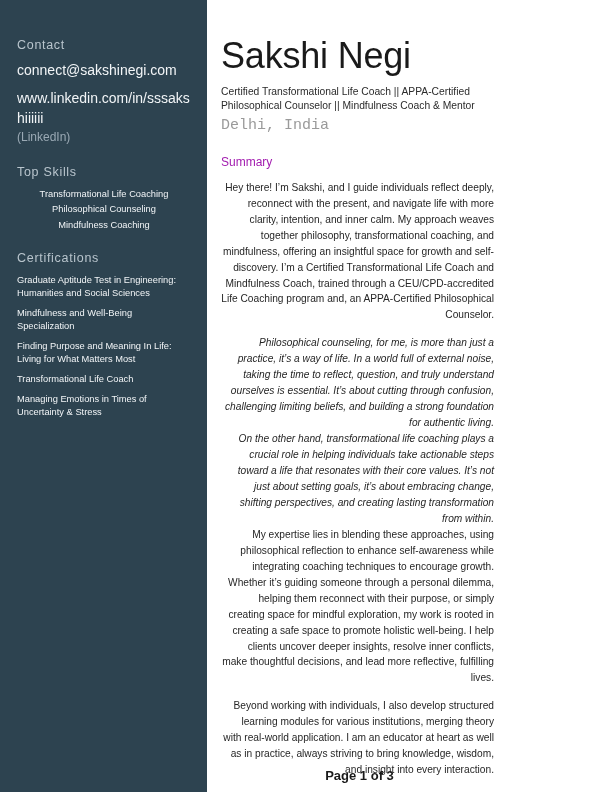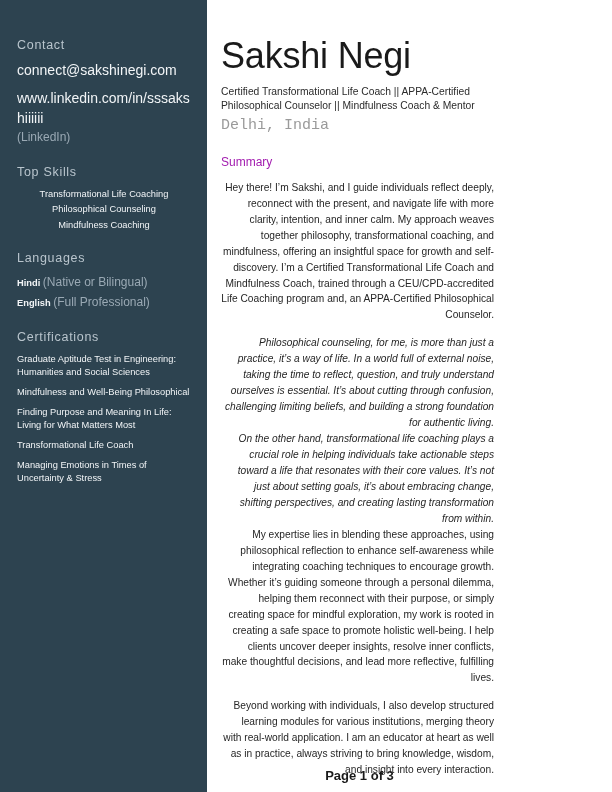--- a/index.html
+++ b/index.html
@@ -133,36 +133,25 @@
         <div class="sb-muted">(LinkedIn)</div>
       </section>
 
       <section class="sb-section">
         <div class="sb-heading">Top Skills</div>
         <div class="sb-item">Transformational Life Coaching</div>
         <div class="sb-item">Philosophical Counseling</div>
         <div class="sb-item">Mindfulness Coaching</div>
       </section>
 
-      <section class="sb-section">
-        <div class="sb-heading">Languages</div>
-        <div class="sb-lang">
-          <span class="sb-bold" style="color:#f2f5f7">Hindi</span>
-          <span class="sb-muted">(Native or Bilingual)</span>
-        </div>
-        <div class="sb-lang">
-          <span class="sb-bold" style="color:#f2f5f7">English</span>
-          <span class="sb-muted">(Full Professional)</span>
-        </div>
-      </section>
 
       <section class="sb-section">
         <div class="sb-heading">Certifications</div>
         <div class="sb-cert">Graduate Aptitude Test in Engineering: Humanities and Social Sciences</div>
-        <div class="sb-cert">Mindfulness and Well-Being Philosophical</div>
+        <div class="sb-cert">Mindfulness and Well-Being Specialization</div>
         <div class="sb-cert">Finding Purpose and Meaning In Life: Living for What Matters Most</div>
         <div class="sb-cert">Transformational Life Coach</div>
         <div class="sb-cert">Managing Emotions in Times of Uncertainty &amp; Stress</div>
       </section>
 
     </div>
   </aside>
 
   <main class="main">
 

